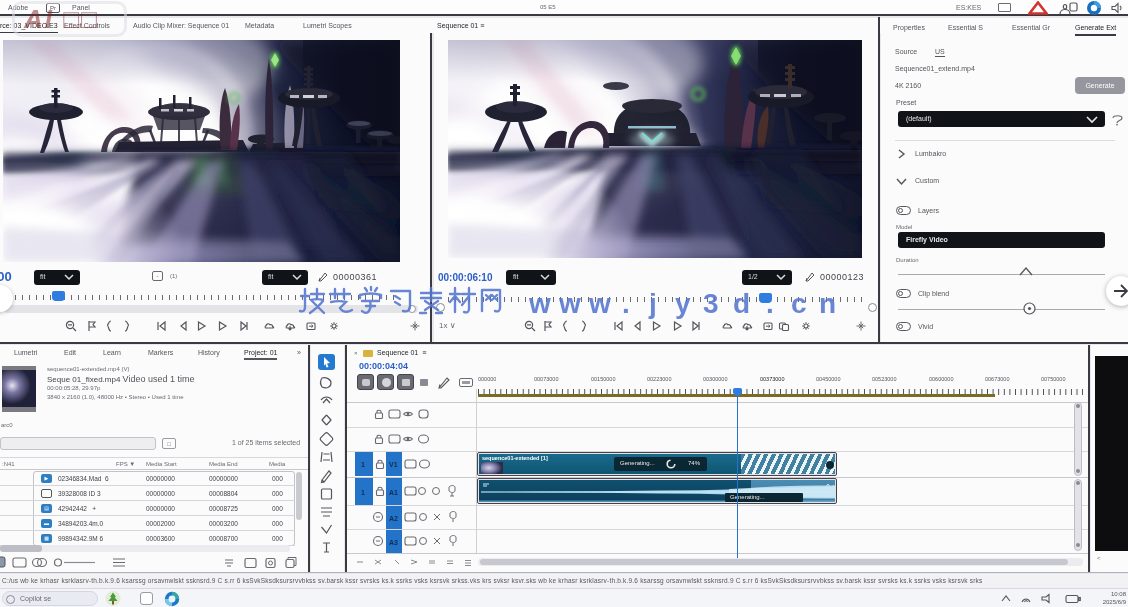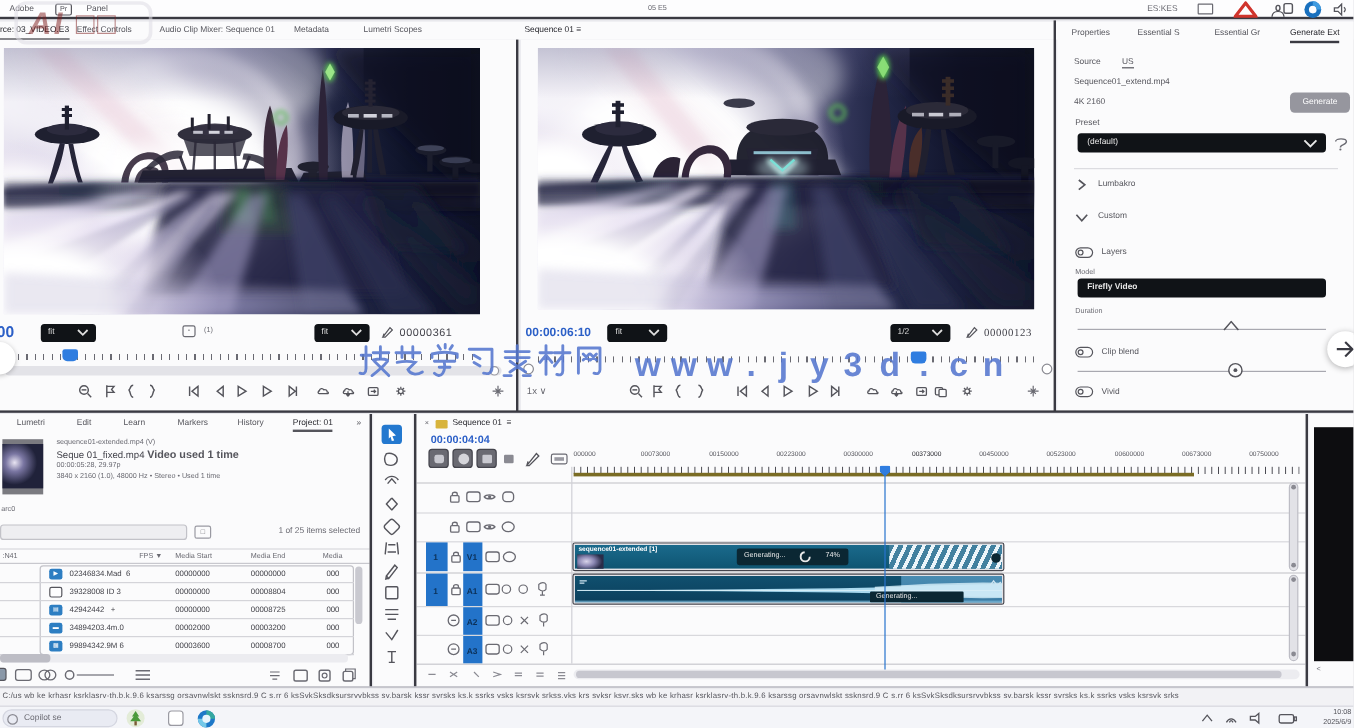--- a/index.html
+++ b/index.html
@@ -462,21 +462,21 @@
     </div>
     <div class="abs ddark" style="left:308px;top:237px;width:50px;height:15px;">
       <span style="position:absolute;left:6px;top:3px;font-size:7px;color:#ddd;">1/2</span>
       <svg class="abs" style="left:34px;top:4px;" width="10" height="7">
           <path d="M1,1 L5,5 L9,1" stroke="#ddd" stroke-width="1.5" fill="none"></path>
         </svg>
     </div>
     <svg class="abs" style="left:370px;top:238px;" width="12" height="12">
         <path d="M2,10 L8,2 L10,4 L4,10 Z M2,10 L3,7" stroke="#55555c" stroke-width="1" fill="none"></path>
       </svg>
-    <div class="abs" style="left:386px;top:239px;font-size:9px;color:#44444c;letter-spacing:0.5px;font-family:Liberation Serif, serif;">00000123</div>
+    <div class="abs" style="left:386px;top:239px;font-size:9px;color:#44444c;letter-spacing:0.5px;">00000123</div>
 
     <div class="abs ticks" style="left:14px;top:264px;width:414px;height:5px;"></div>
     <div class="abs" style="left:325px;top:260px;width:13px;height:10px;background:#2f7de0;border-radius:2px 2px 4px 4px;"></div>
     <div class="abs" style="left:2px;top:270px;width:9px;height:9px;background:#fff;border:1px solid #8a8a92;border-radius:50%;"></div>
     <div class="abs" style="left:434px;top:270px;width:9px;height:9px;background:#fff;border:1px solid #8a8a92;border-radius:50%;"></div>
 
     <div class="abs tiny" style="left:5px;top:288px;font-size:8px;">1x ∨</div>
     <div class="abs" style="left:0;top:285px;width:445px;height:18px;">
       <svg width="445" height="16">
         <use href="#i-mag" x="90" y="2"></use>
@@ -564,21 +564,21 @@
     <div class="abs tabtxt" style="left:103px;top:4px;">Learn</div>
     <div class="abs tabtxt" style="left:148px;top:4px;">Markers</div>
     <div class="abs tabtxt" style="left:198px;top:4px;">History</div>
     <div class="abs tabtxt" style="left:244px;top:4px;color:#26262c;border-bottom:2px solid #55555c;padding-bottom:2px;">Project: 01</div>
     <div class="abs tabtxt" style="left:297px;top:4px;">»</div>
 
     <div class="abs" style="left:2px;top:21px;width:34px;height:46px;background:#7a7a80;">
       <div class="abs" style="left:0;top:4px;width:34px;height:37px;background:radial-gradient(ellipse 55% 50% at 30% 42%, #e8e4f2 0%, #7a76a2 40%, #20223a 100%);"></div>
     </div>
     <div class="abs tiny" style="left:47px;top:21px;">sequence01-extended.mp4 (V)</div>
-    <div class="abs" style="left:47px;top:29px;font-size:8px;color:#44444c;">Seque 01_fixed.mp4 <span style="font-size:9px;color:#55555c;font-weight:bold;">Video used 1 time</span></div>
+    <div class="abs" style="left:47px;top:29px;font-size:8px;color:#44444c;">Seque 01_fixed.mp4 <span style="font-size:9px;color:#55555c;">Video used 1 time</span></div>
     <div class="abs tiny" style="left:47px;top:40px;">00:00:05:28, 29.97p</div>
     <div class="abs tiny" style="left:47px;top:49px;">3840 x 2160 (1.0), 48000 Hz • Stereo • Used 1 time</div>
     <div class="abs tiny" style="left:1px;top:77px;">arc0</div>
 
     <div class="abs" style="left:0px;top:92px;width:156px;height:13px;background:#eeeef1;border:1px solid #c2c2c8;border-radius:3px;"></div>
     <div class="abs" style="left:162px;top:93px;width:14px;height:11px;border:1px solid #9a9aa2;border-radius:2px;font-size:6px;color:#6a6a72;text-align:center;line-height:10px;">□</div>
     <div class="abs tiny" style="left:232px;top:94px;font-size:7px;">1 of 25 items selected</div>
 
     <div class="abs" style="left:0;top:112px;width:308px;height:13px;border-top:1px solid #d8d8dc;border-bottom:1px solid #c8c8ce;">
       <div class="abs tiny" style="left:2px;top:3px;">:N41</div>

